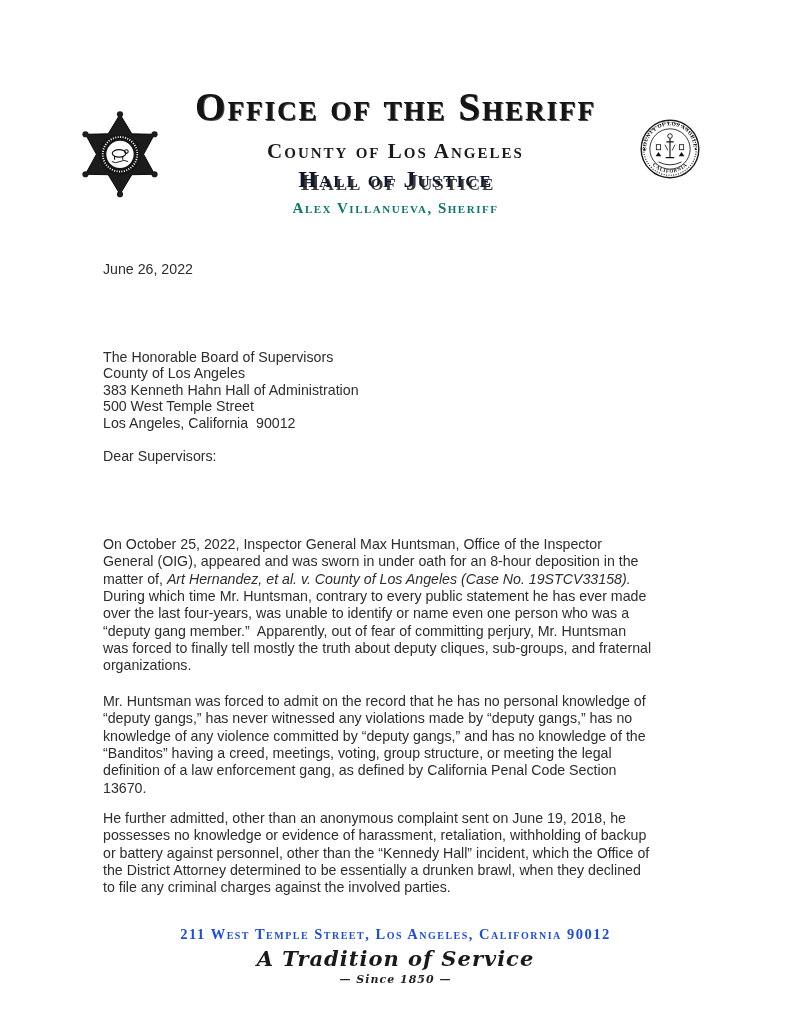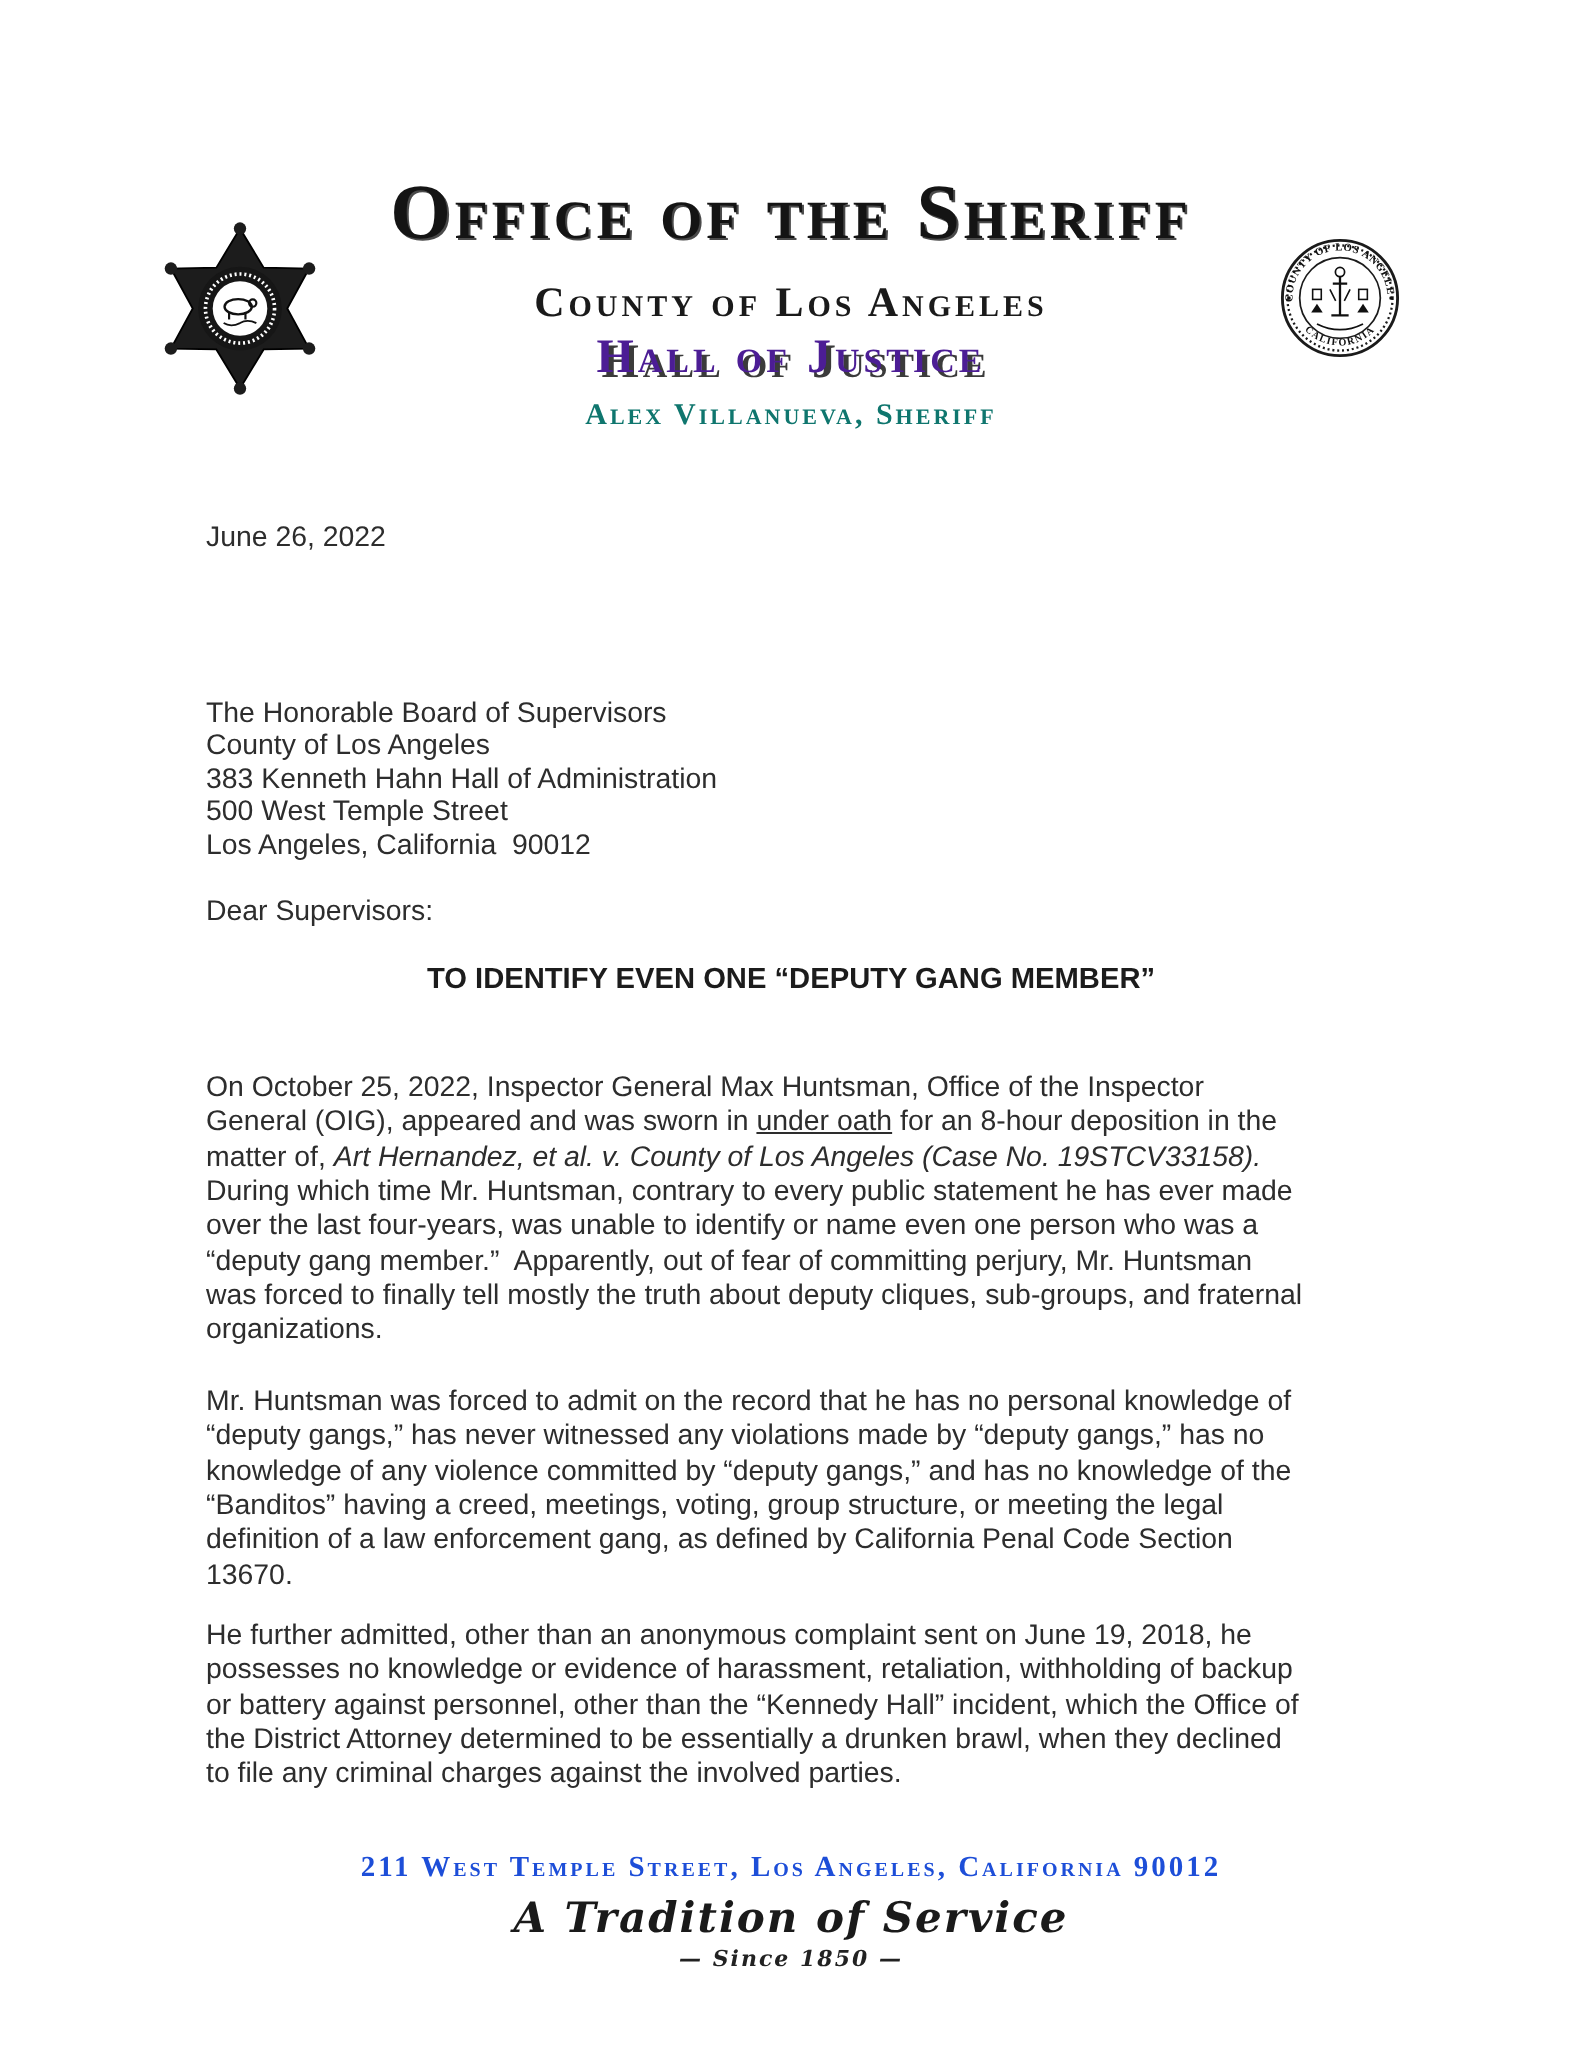--- a/index.html
+++ b/index.html
@@ -9,37 +9,37 @@
   .abs{position:absolute;}
   .center{left:0;width:791px;text-align:center;}
 
   
   .lh-title{top:84px;font-family:"Liberation Serif",serif;font-weight:700;
     font-size:39px;font-variant:small-caps;letter-spacing:2px;color:#141414;
     text-shadow:1px 1px 0 #4a4a4a;}
   .lh-sub{top:139px;font-family:"Liberation Serif",serif;font-weight:700;
     font-size:21px;font-variant:small-caps;letter-spacing:2px;color:#1a1a1a;}
   .lh-hall{top:166px;font-family:"Liberation Serif",serif;font-weight:700;
-    font-size:24px;font-variant:small-caps;letter-spacing:2px;color:#4c1d95;
+    font-size:24px;font-variant:small-caps;letter-spacing:2px;color:#0f172a;
     text-shadow:2.5px 2.5px 0 #3b3b3b;}
   .lh-sheriff{top:200px;font-family:"Liberation Serif",serif;font-weight:600;
     font-size:15px;font-variant:small-caps;letter-spacing:1.5px;color:#0f766e;}
   .badge{left:79px;top:107px;}
   .seal{left:634px;top:113px;}
 
   
   .date{left:103px;top:261px;font-size:14.2px;}
   .address{left:103px;top:349px;font-size:14.2px;line-height:16.4px;white-space:pre-wrap;}
   .salutation{left:103px;top:448px;font-size:14.2px;}
   .subject{top:482px;font-size:14.6px;font-weight:700;line-height:17px;color:#1c1c1c;}
   .para{font-size:14.2px;line-height:17.35px;width:680px;white-space:pre-wrap;margin:0;}
   .p1{left:103px;top:536px;}
   .p2{left:103px;top:693px;}
   .p3{left:103px;top:810px;}
-  .u{text-decoration:underline;}
+  .u{}
   .i{font-style:italic;}
 
   
   .f-addr{top:926px;font-family:"Liberation Serif",serif;font-weight:700;
     font-size:14.5px;font-variant:small-caps;letter-spacing:1.5px;color:#1d4ed8;}
   .motto{top:946px;font-family:"DejaVu Serif",serif;font-style:italic;font-weight:700;
     font-size:21px;letter-spacing:1px;color:#1a1a1a;}
   .since{top:973px;font-family:"DejaVu Serif",serif;font-style:italic;font-weight:600;
     font-size:11px;letter-spacing:1px;color:#222;}
 </style>
@@ -103,21 +103,20 @@
 
   <div class="abs address">The Honorable Board of Supervisors
 County of Los Angeles
 383 Kenneth Hahn Hall of Administration
 500 West Temple Street
 Los Angeles, California  90012</div>
 
   <div class="abs salutation">Dear Supervisors:</div>
 
   <div class="abs center subject">
-    <div>TO IDENTIFY EVEN ONE “DEPUTY GANG MEMBER”</div>
   </div>
 
   <p class="abs para p1"><span>On October 25, 2022, Inspector General Max Huntsman, Office of the Inspector
 General (OIG), appeared and was sworn in </span><span class="u">under oath</span><span> for an 8-hour deposition in the
 matter of, </span><span class="i">Art Hernandez, et al. v. County of Los Angeles (Case No. 19STCV33158).</span><span>
 During which time Mr. Huntsman, contrary to every public statement he has ever made
 over the last four-years, was unable to identify or name even one person who was a
 “deputy gang member.”  Apparently, out of fear of committing perjury, Mr. Huntsman
 was forced to finally tell mostly the truth about deputy cliques, sub-groups, and fraternal
 organizations.</span></p>

